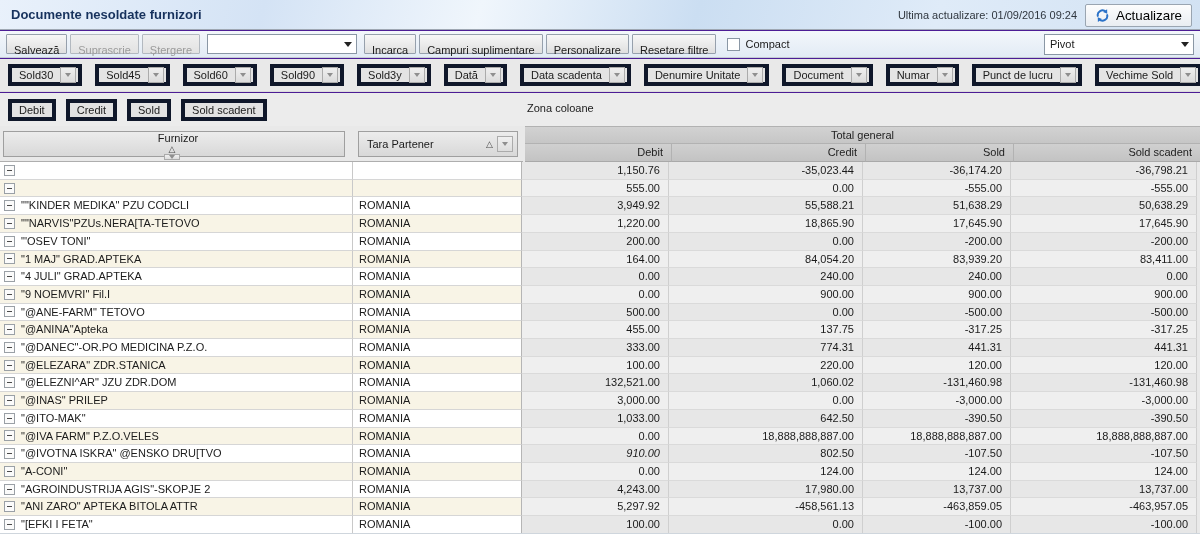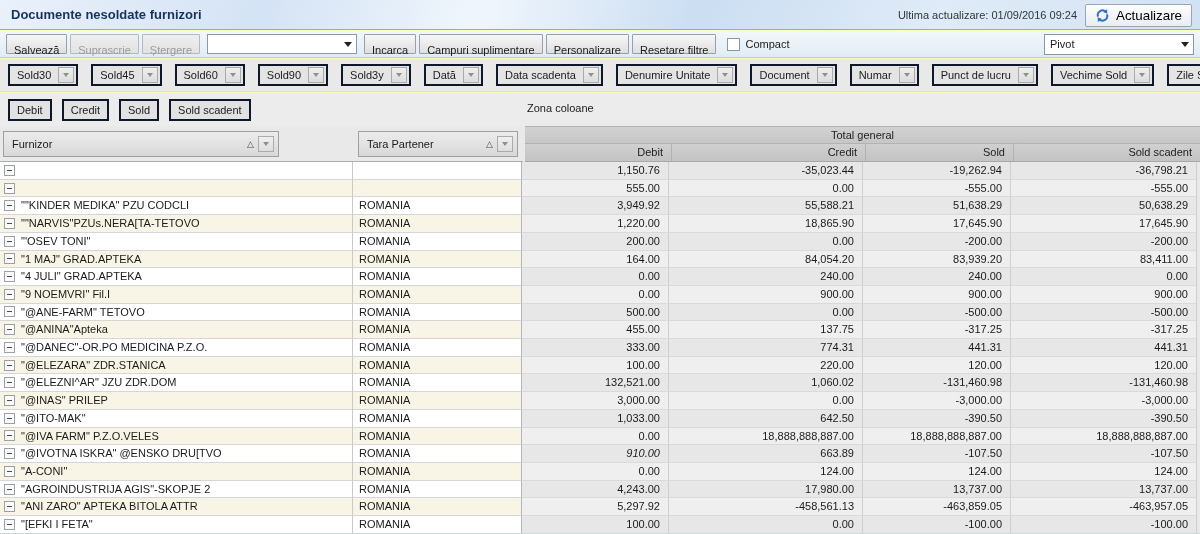--- a/index.html
+++ b/index.html
@@ -1,18 +1,18 @@
 <!DOCTYPE html>
 <html><head>
 <meta charset="utf-8">
 <style>
   * { margin:0; padding:0; box-sizing:border-box; }
   html,body { background:#fff; }
   body { font-family:"Liberation Sans", sans-serif; font-size:11px; color:#1b1b1b; }
-  .app { position:relative; width:1200px; height:534px; overflow:hidden; background:#fef9c3; border-bottom:1px solid #cfd6dd;}
+  .app { position:relative; width:1200px; height:534px; overflow:hidden; background:#4c1d95; border-bottom:1px solid #cfd6dd;}
 
   
   .titlebar { position:absolute; top:0; left:0; width:1200px; height:30px;
     background:linear-gradient(105deg,#e9f1fb 0%,#d4e3f5 22%,#f0f6fc 40%,#cbdef2 58%,#dfebf8 78%,#d2e2f3 100%);
     border-bottom:1px solid #9fA8b3; display:flex; align-items:center; }
   .titlebar .title { font-size:13px; font-weight:bold; color:#17325d; padding-left:11px; }
   .titlebar .right { position:absolute; right:8px; top:0; height:30px; display:flex; align-items:center; gap:8px; }
   .lastupd { color:#30373f; }
   .btn-refresh { display:flex; align-items:center; gap:6px; height:23px; padding:0 9px;
     background:linear-gradient(180deg,#fdfdfd,#e9edf2); border:1px solid #9aa5b1; border-radius:2px; cursor:pointer; }
@@ -31,21 +31,21 @@
   .combo .val { display:block; line-height:18px; padding-left:4px; }
   .chk { display:flex; align-items:center; gap:5px; margin-left:8px; cursor:pointer; }
   .chk .box { width:13px; height:13px; background:#fff; border:1px solid #8a97a5; }
   .selectbox { position:absolute; right:6px; top:3px; width:150px; height:21px; background:#fff;
     border:1px solid #8a97a5; cursor:pointer; }
   .selectbox .val { display:block; line-height:19px; padding-left:5px; }
 
   
   .fieldzone { position:absolute; top:59px; left:0; width:1200px; height:33px; background:#e9e9e9;
     border-bottom:1px solid #dcdcdc; display:flex; align-items:center; padding-left:8px; gap:13px; }
-  .chip { display:inline-flex; align-items:center; height:22px; background:#e4e4e4; border:2px solid #0f172a; cursor:pointer; }
+  .chip { display:inline-flex; align-items:center; height:22px; background:#e4e4e4; border:4px solid #0f172a; cursor:pointer; }
   .chip .lbl { padding:0 7px; white-space:nowrap; }
   .chip .dd { width:16px; height:16px; margin-right:2px; background:linear-gradient(180deg,#efefef,#dcdcdc);
     border:1px solid #ababab; display:flex; align-items:center; justify-content:center; }
   .chip .dd i { width:0; height:0; border-left:3px solid transparent; border-right:3px solid transparent; border-top:4px solid #8f8f8f; }
 
   
   .colzone { position:absolute; top:93px; left:0; width:1200px; height:33px; background:#ececec;
     display:flex; align-items:center; padding-left:8px; gap:10px; }
   .chip.plain { background:#e2e2e2; }
   .zona { position:absolute; left:527px; top:9px; color:#1b1b1b; }
@@ -217,21 +217,21 @@
         <span class="lbl">Sold</span>
       </div>
       <div class="chip plain">
         <span class="lbl">Sold scadent</span>
       </div>
       <span class="zona">Zona coloane</span>
   </div>
 
   <div class="grid">
     <div class="corner">
-      <div class="fieldbtn" style="left:3px; width:276px;">
+      <div class="fieldbtn" style="left:3px; width:342px;flex-direction:column;">
         <span class="lbl">Furnizor</span>
         <span class="sort">△</span>
         <span class="dd">
             <i></i>
           </span>
       </div>
       <div class="fieldbtn" style="left:358px; width:160px;">
         <span class="lbl">Tara Partener</span>
         <span class="sort">△</span>
         <span class="dd">
@@ -250,21 +250,21 @@
     </div>
     <div class="rows">
   <div class="row odd">
     <div class="cell c-furnizor">
       <span class="collapse"></span>
       <span></span>
     </div>
     <div class="cell c-tara"></div>
   <div class="cell c-num" style="width: 147px;">1,150.76</div>
           <div class="cell c-num" style="width: 194px;">-35,023.44</div>
-          <div class="cell c-num" style="width: 148px;">-19,262.94</div>
+          <div class="cell c-num" style="width: 148px;">-36,174.20</div>
           <div class="cell c-num" style="width: 186px;">-36,798.21</div>
         </div>
 
   <div class="row even">
     <div class="cell c-furnizor">
       <span class="collapse"></span>
       <span></span>
     </div>
     <div class="cell c-tara"></div>
   <div class="cell c-num" style="width: 147px;">555.00</div>
@@ -441,21 +441,21 @@
           <div class="cell c-num" style="width: 186px;">18,888,888,887.00</div>
         </div>
 
   <div class="row odd">
     <div class="cell c-furnizor">
       <span class="collapse"></span>
       <span>"@IVOTNA ISKRA" @ENSKO DRU[TVO</span>
     </div>
     <div class="cell c-tara">ROMANIA</div>
   <div class="cell c-num" style="width: 147px; font-style: italic;">910.00</div>
-          <div class="cell c-num" style="width: 194px;">663.89</div>
+          <div class="cell c-num" style="width: 194px;">802.50</div>
           <div class="cell c-num" style="width: 148px;">-107.50</div>
           <div class="cell c-num" style="width: 186px;">-107.50</div>
         </div>
 
   <div class="row even">
     <div class="cell c-furnizor">
       <span class="collapse"></span>
       <span>"A-CONI"</span>
     </div>
     <div class="cell c-tara">ROMANIA</div>

